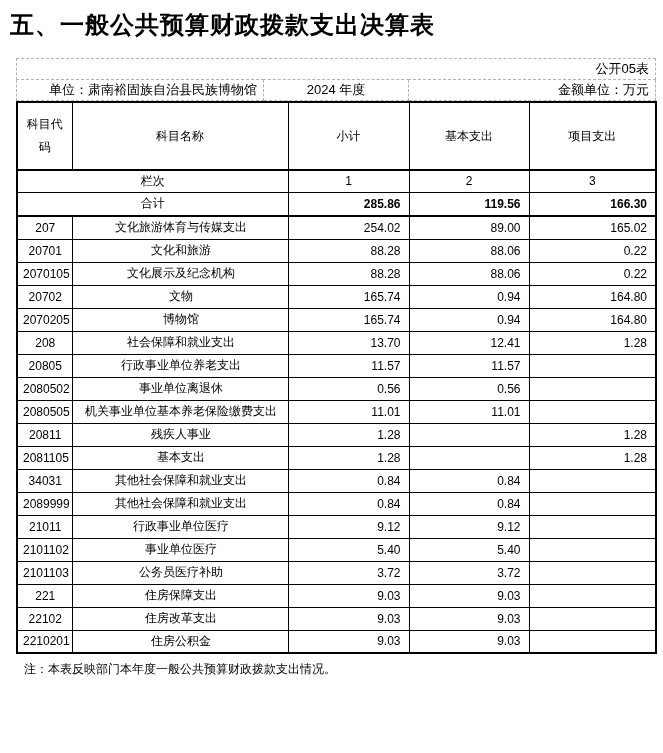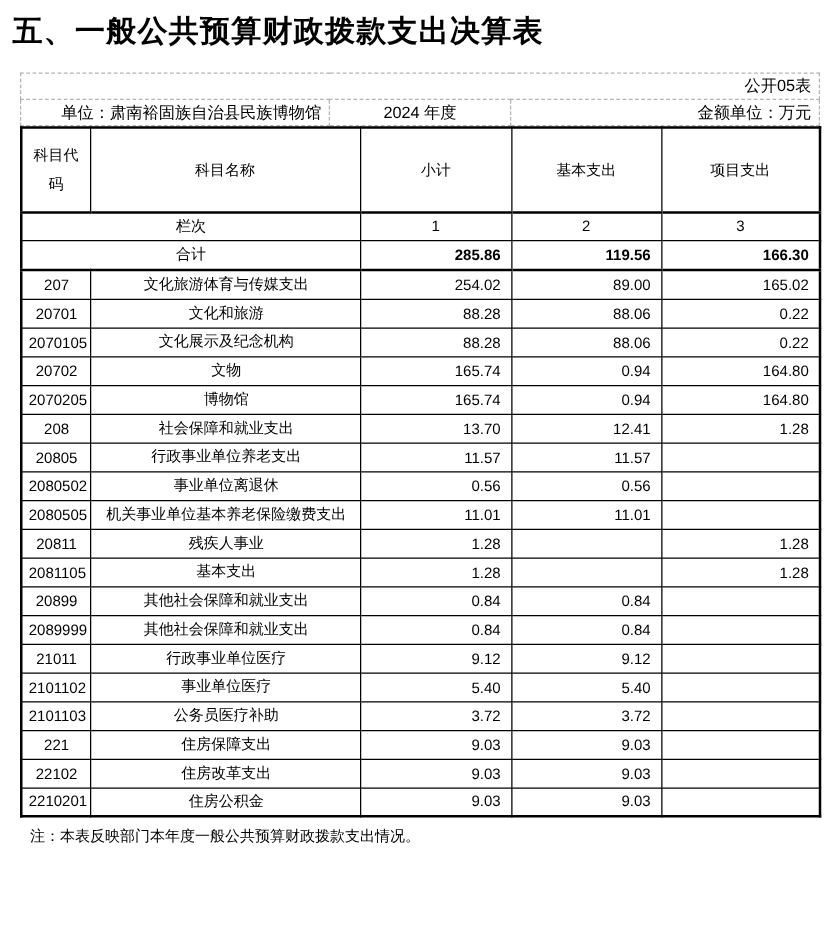--- a/index.html
+++ b/index.html
@@ -201,21 +201,21 @@
       <td class="num">1.28</td>
     </tr>
         <tr>
       <td class="code">2081105</td>
       <td class="name">基本支出</td>
       <td class="num">1.28</td>
       <td class="num"></td>
       <td class="num">1.28</td>
     </tr>
         <tr>
-      <td class="code">20899</td>
+      <td class="code">34031</td>
       <td class="name">其他社会保障和就业支出</td>
       <td class="num">0.84</td>
       <td class="num">0.84</td>
       <td class="num"></td>
     </tr>
         <tr>
       <td class="code">2089999</td>
       <td class="name">其他社会保障和就业支出</td>
       <td class="num">0.84</td>
       <td class="num">0.84</td>

